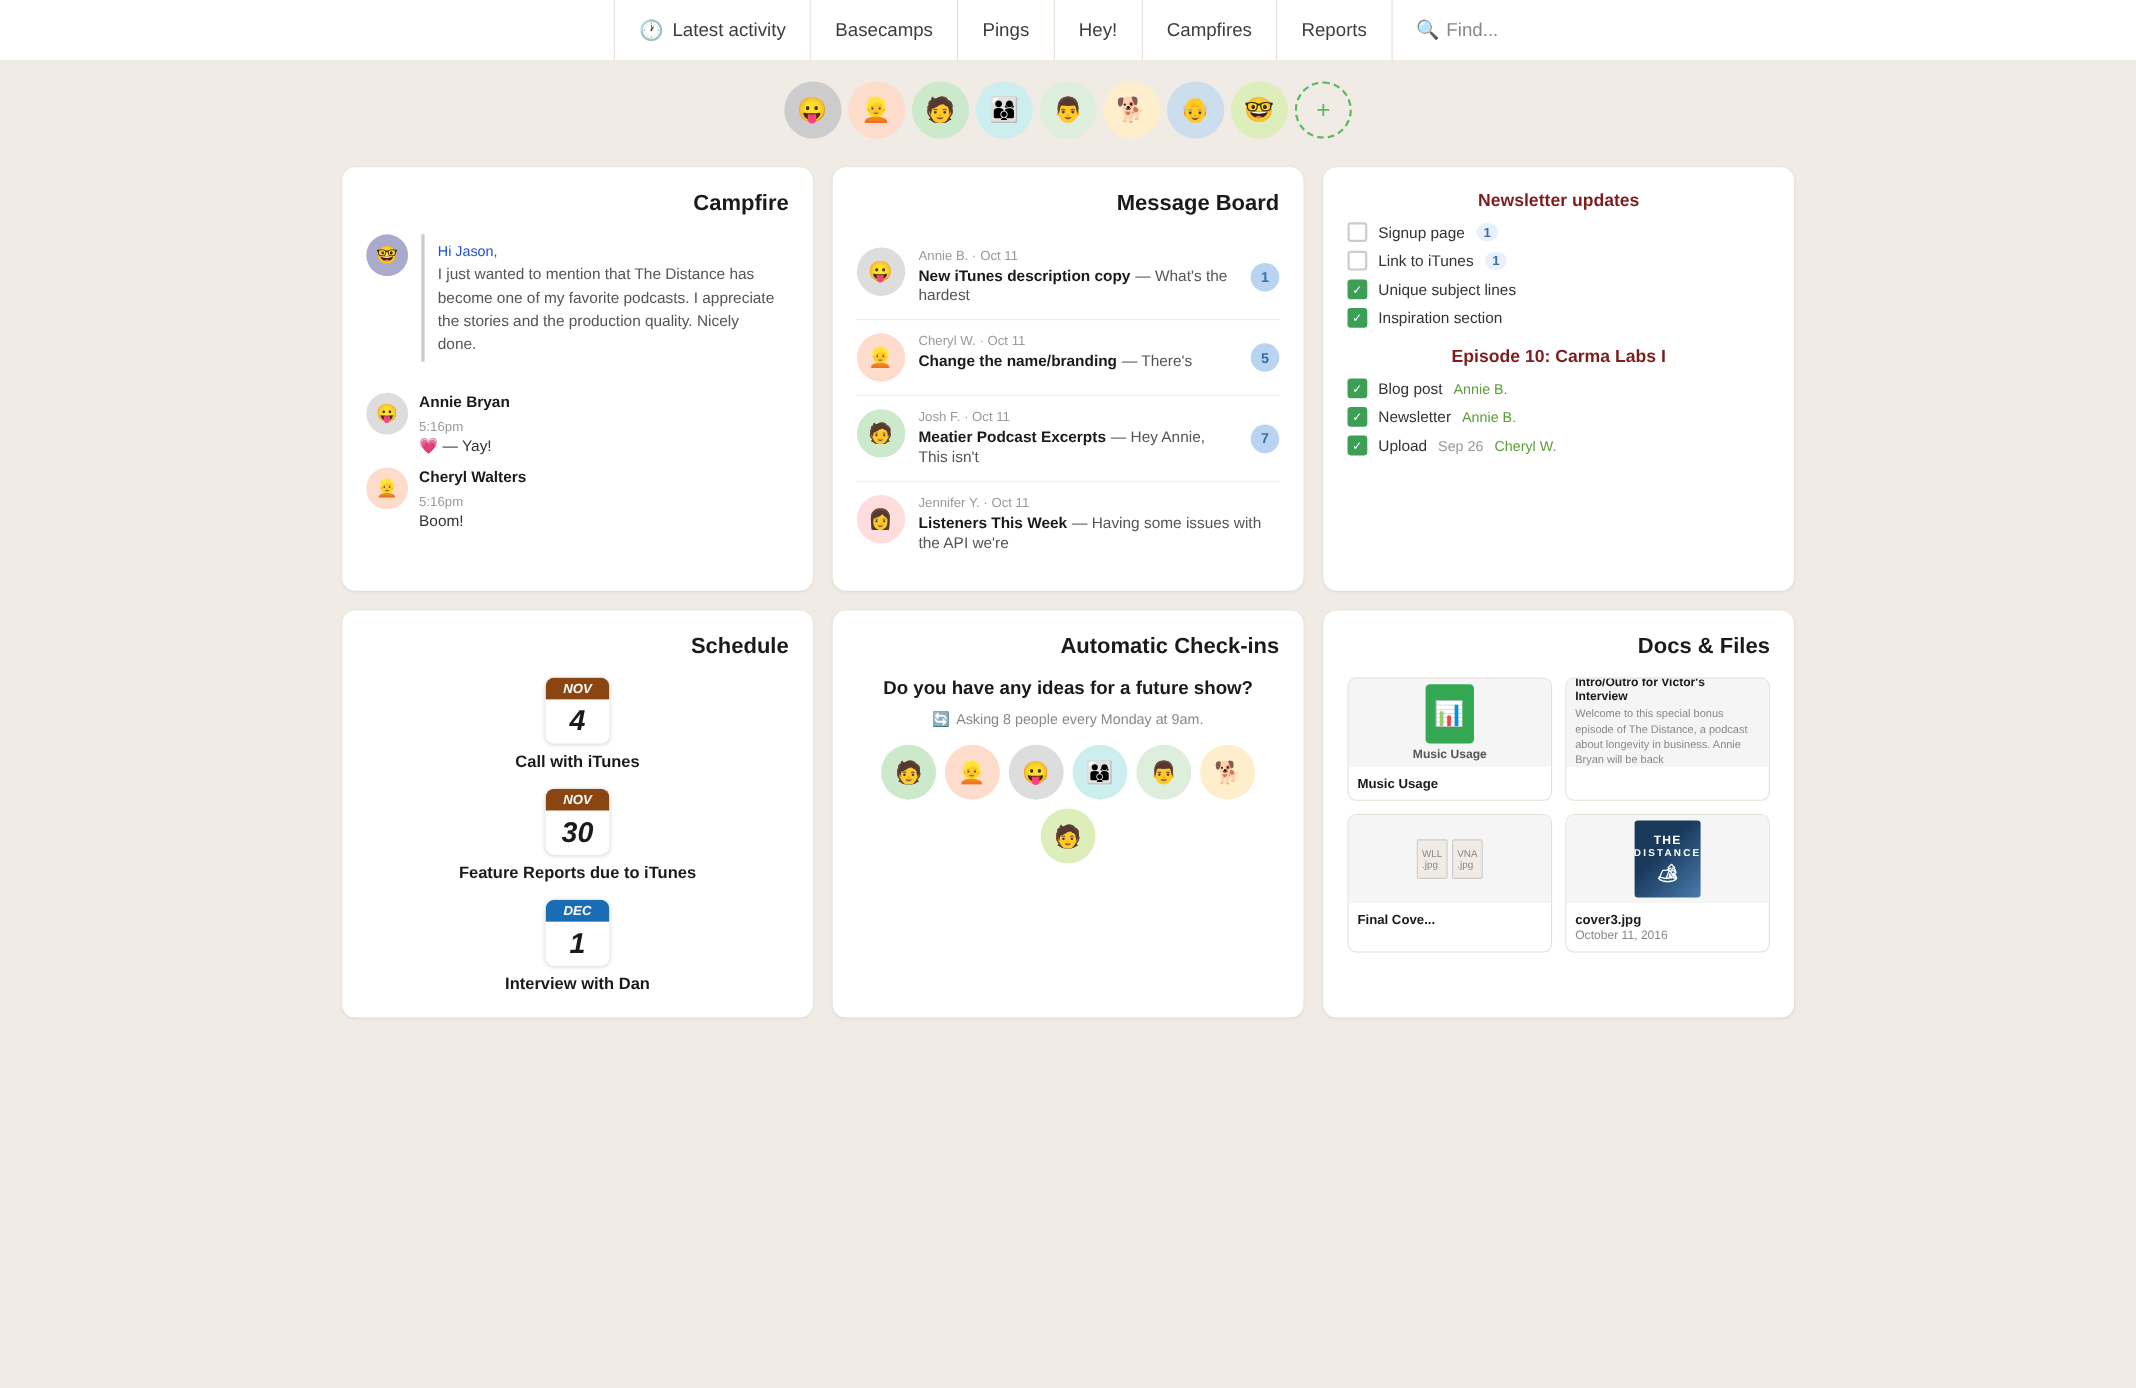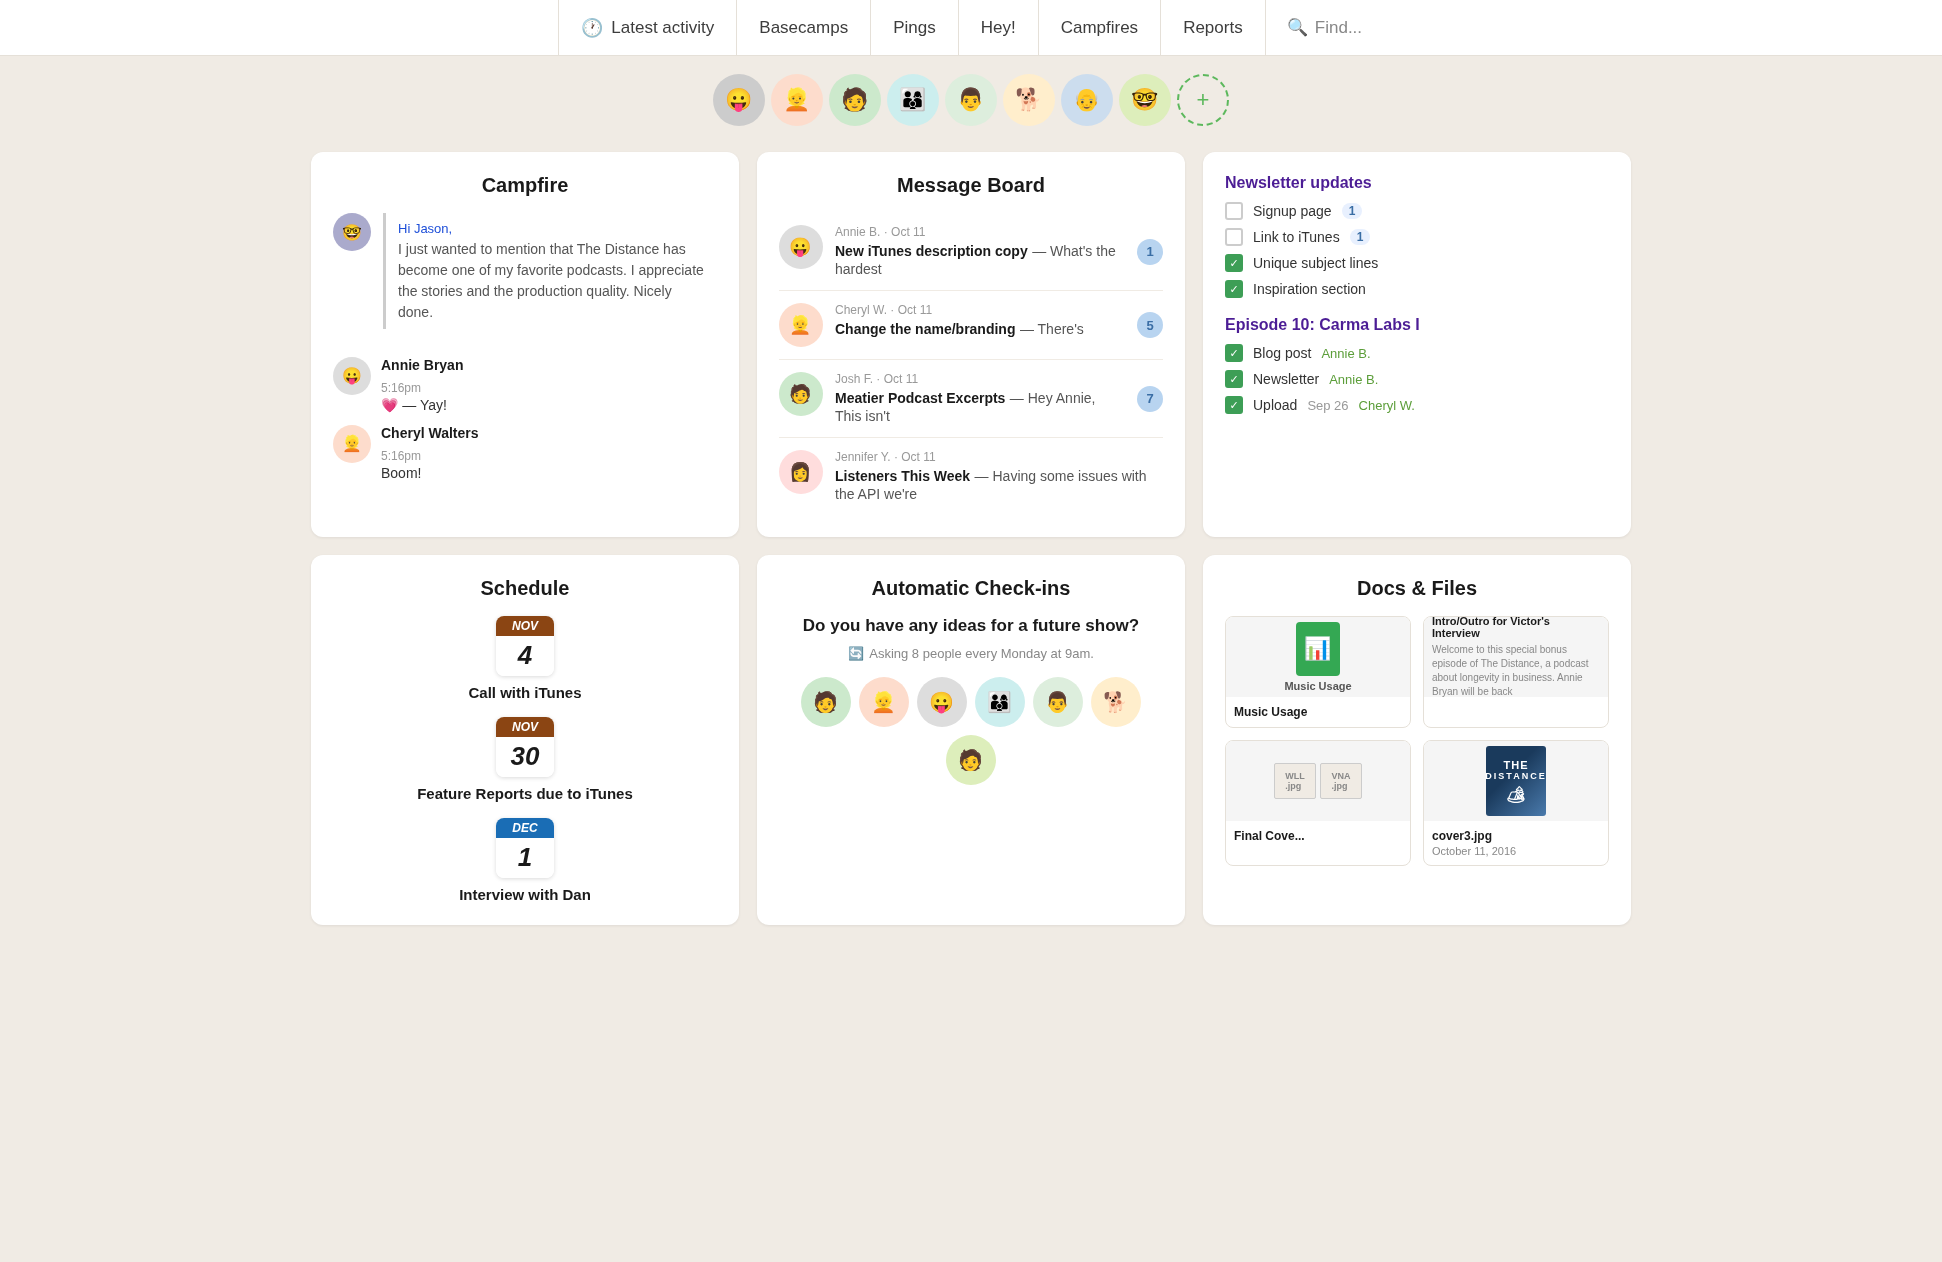--- a/index.html
+++ b/index.html
@@ -90,21 +90,21 @@
       background: #fff;
       border-radius: 12px;
       padding: 22px;
       box-shadow: 0 1px 3px rgba(0,0,0,0.07);
       overflow: hidden;
     }
 
     .card-title {
       font-size: 20px;
       font-weight: 700;
-      text-align: center;
+      text-align: right;
       margin-bottom: 16px;
       color: #1a1a1a;
     }
 
     
     .campfire-chat {
       display: flex;
       flex-direction: column;
       gap: 0;
     }
@@ -186,22 +186,23 @@
       font-weight: 600;
       flex-shrink: 0;
       align-self: center;
     }
 
     
     .todos-section { margin-bottom: 18px; }
     .todos-section-title {
       font-size: 16px;
       font-weight: 700;
-      color: #4c1d95;
+      color: #7f1d1d;
       margin-bottom: 10px;
+      text-align: center;
     }
     .todo-title-row {
       display: flex;
       align-items: center;
       gap: 10px;
       margin-bottom: 10px;
     }
     .progress-circle {
       width: 28px;
       height: 28px;
@@ -357,31 +358,30 @@
       flex-direction: column;
       color: #fff;
       font-size: 8px;
       font-weight: 700;
     }
     .final-cove-preview {
       display: flex;
       gap: 4px;
     }
     .mini-file {
-      width: 42px;
+      width: 28px;
       height: 36px;
       background: #f0ebe4;
       border: 1px solid #ccc;
       border-radius: 2px;
       display: flex;
       align-items: center;
       justify-content: center;
       font-size: 8px;
       color: #888;
-      font-weight: bold;
     }
   </style>
 </head>
 <body>
 
 <nav class="top-nav">
   <div class="nav-item">
     <span class="clock-icon">🕐</span>
     <span>Latest activity</span>
   </div>

